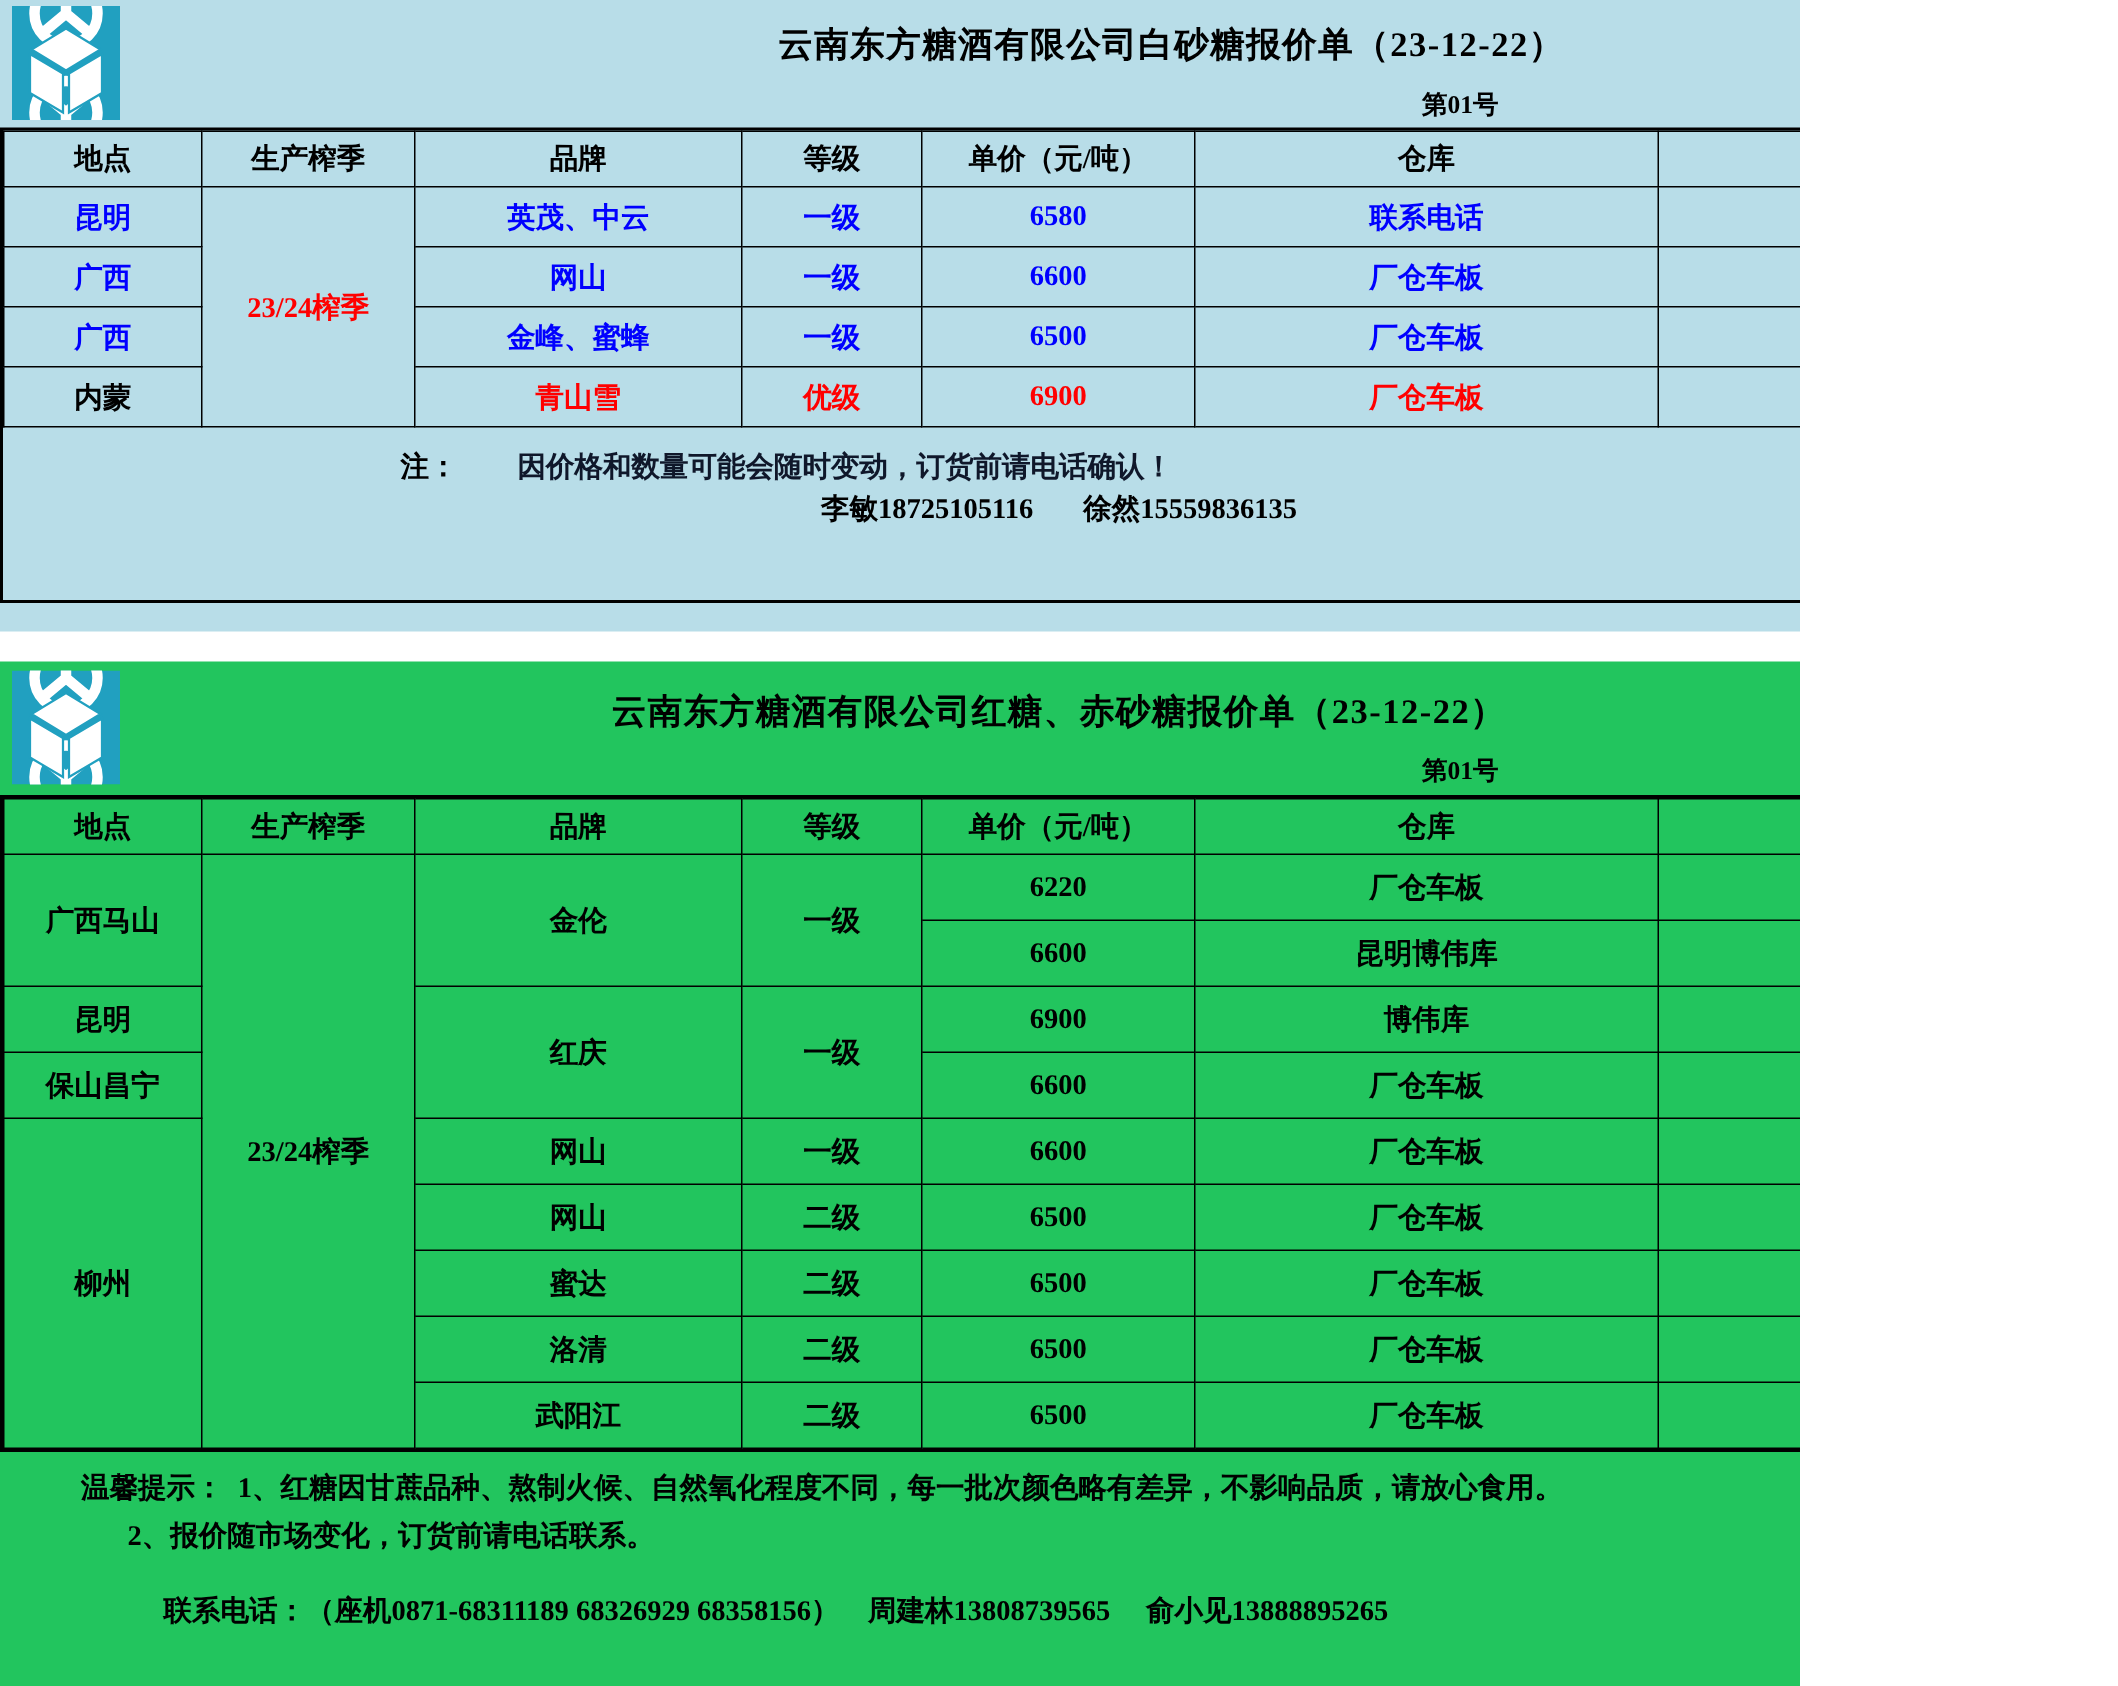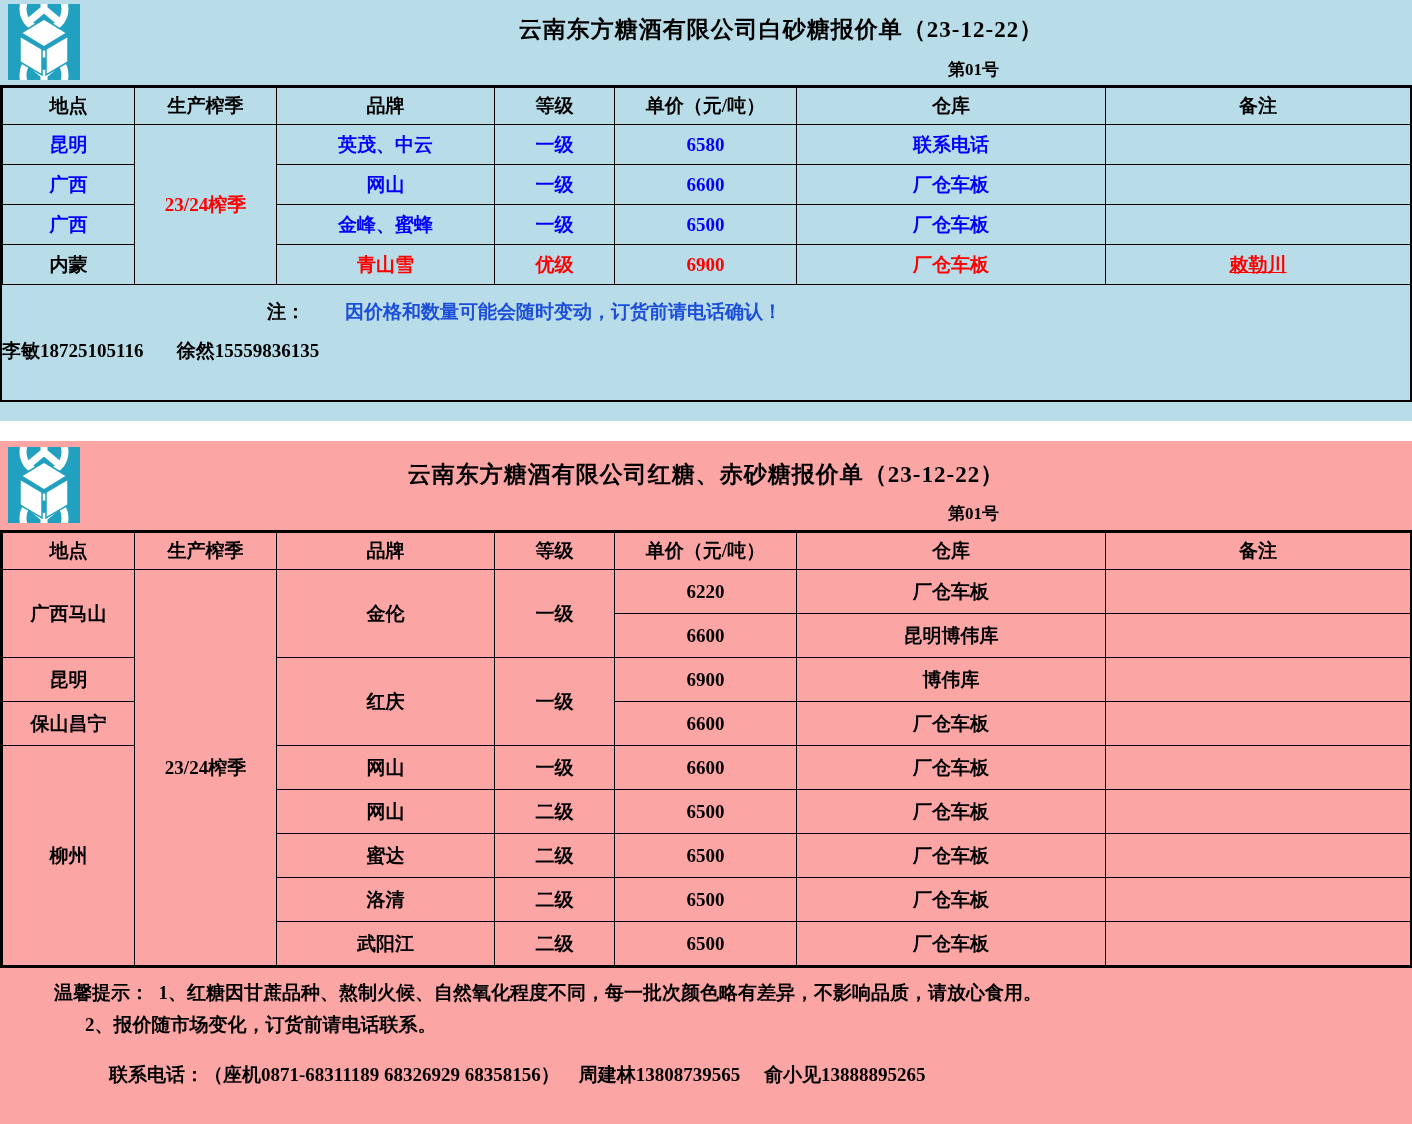--- a/index.html
+++ b/index.html
@@ -3,26 +3,26 @@
 <meta charset="utf-8">
 <style>
   * { margin:0; padding:0; box-sizing:border-box; }
   html,body { width:1412px; }
   body {
     font-family:"Liberation Serif","DejaVu Serif",serif;
     font-weight:bold;
     color:#000;
     background:#fff;
   }
-  .page { position:relative; width:1412px; height:1124px; overflow:hidden; background:#fff; }
+  .page { position:relative; width:1200px; height:1124px; overflow:hidden; background:#fff; }
 
   
   .sheet { position:relative; width:1412px; }
   .sheet1 { height:421px; background:#b8dde8; }
-  .sheet2 { height:683px; background:#fca5a5; }
+  .sheet2 { height:683px; background:#22c55e; }
   .gap { height:20px; background:#ffffff; }
 
   
   .sheet-head { position:relative; }
   .s1-head { height:85px; }
   .s2-head { height:89px; }
   .logo { position:absolute; left:8px; top:4px; width:72px; height:76px; }
   .s2-head .logo { top:6px; }
   .sheet-title { position:absolute; left:0; right:0; text-align:center; font-size:23px; letter-spacing:1px; }
   .s1-title { top:14px; padding-left:150px; }
@@ -46,23 +46,23 @@
   thead tr { height:37px; }
   .sheet1 tbody tr { height:40px; }
   .sheet2 tbody tr { height:44px; }
   .t-blue { color:#0000ff; }
   .t-red { color:#ff0000; }
   .u { text-decoration:underline; }
 
   
   .line { white-space:pre; font-size:19px; line-height:24px; }
   .note-line { margin-top:15px; padding-left:265px; }
-  .note-red { color:#1d4ed8; margin-left:40px; }
+  .note-red { color:#0f172a; margin-left:40px; }
   .c1 { margin-top:17px; padding-left:130px; }
-  .c2 { margin-top:15px; }
+  .c2 { margin-top:4px; text-align:center; }
   .tips1 { margin-top:13px; padding-left:54px; }
   .tips2 { margin-top:8px; padding-left:85px; }
   .s2-contact { margin-top:26px; padding-left:109px; }
 </style>
 </head>
 <body>
 
 <div class="page">
 
   <section class="sheet sheet1">

